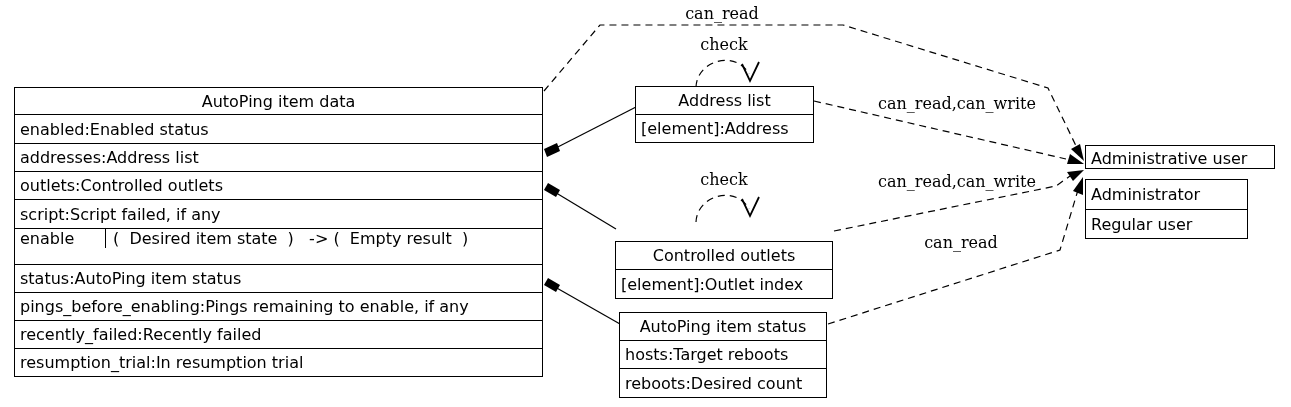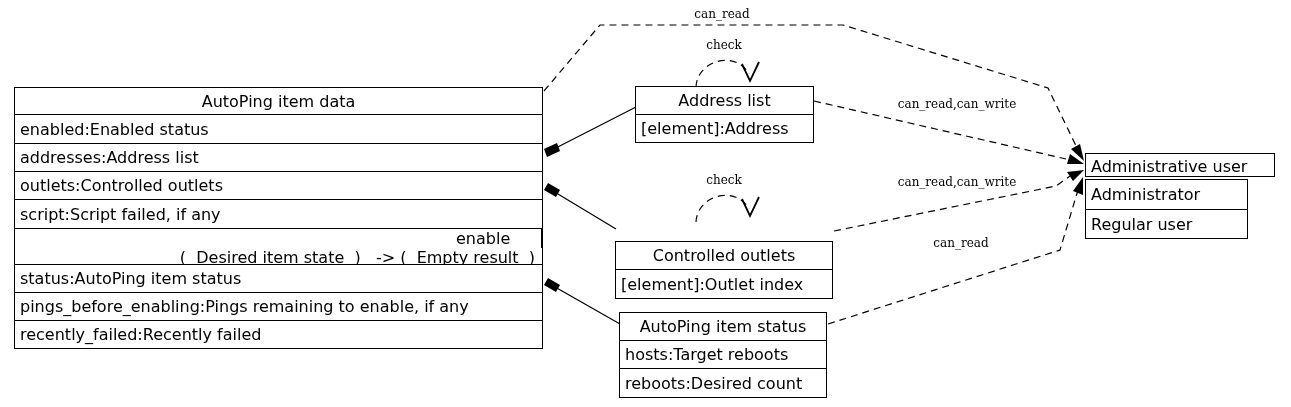--- a/index.html
+++ b/index.html
@@ -24,29 +24,29 @@
     display:flex;
     align-items:center;
     padding:0 5px;
     box-sizing:border-box;
     border-top:1px solid #000;
     white-space:nowrap;
     overflow:hidden;
   }
   .row.first{border-top:none;}
   .row.title{justify-content:center;padding:0 2px;}
-  .mrow{display:flex;align-items:flex-end;padding:0;flex-direction:column;}
+  .mrow{display:flex;align-items:flex-start;padding:0;}
   .mcell{display:flex;align-items:center;box-sizing:border-box;}
   .mcell.mname{width:91px;border-right:1px solid #000;padding:0 5px;flex:none;}
   .mcell.msig{flex:1;padding:0 7px;white-space:pre;}
   .elabel{
     position:absolute;
     z-index:3;
     font-family:"DejaVu Serif",serif;
-    font-size:12px;
+    font-size:16px;
     line-height:20px;
     color:#000;
     transform:translateX(-50%);
     white-space:nowrap;
   }
 </style>
 </head>
 <body>
 
 <div class="canvas">
@@ -92,39 +92,40 @@
     <div class="row" style="height:28px">addresses:Address list</div>
     <div class="row" style="height:28px">outlets:Controlled outlets</div>
     <div class="row" style="height:29px">script:Script failed, if any</div>
     <div class="row mrow" style="height:36px">
       <div class="mcell mname">enable</div>
       <div class="mcell msig">(  Desired item state  )   -&gt; (  Empty result  )</div>
     </div>
     <div class="row" style="height:28px">status:AutoPing item status</div>
     <div class="row" style="height:28px">pings_before_enabling:Pings remaining to enable, if any</div>
     <div class="row" style="height:28px">recently_failed:Recently failed</div>
+    <div class="row" style="height:28px">resumption_trial:In resumption trial</div>
   </div>
 
   <div class="node" style="left:635px;top:86px;width:179px;">
     <div class="row title first" style="height:27px">Address list</div>
     <div class="row" style="height:28px">[element]:Address</div>
   </div>
 
   <div class="node" style="left:615px;top:221px;width:218px;margin-top:20px;">
     <div class="row title first" style="height:27px">Controlled outlets</div>
     <div class="row" style="height:29px">[element]:Outlet index</div>
   </div>
 
   <div class="node" style="left:619px;top:312px;width:208px;">
     <div class="row title first" style="height:27px">AutoPing item status</div>
     <div class="row" style="height:28px">hosts:Target reboots</div>
     <div class="row" style="height:29px">reboots:Desired count</div>
   </div>
 
-  <div class="node" style="left:1085px;top:153px;width:190px;height:24px;">
+  <div class="node" style="left:1085px;top:145px;width:190px;height:24px;">
     <div class="row first" style="height:25px">Administrative user</div>
   </div>
   <div class="node" style="left:1085px;top:179px;width:163px;">
     <div class="row first" style="height:29px">Administrator</div>
     <div class="row" style="height:29px">Regular user</div>
   </div>
 
   <div class="elabel" style="left:722px;top:4px;">can_read</div>
   <div class="elabel" style="left:724px;top:35px;">check</div>
   <div class="elabel" style="left:724px;top:170px;">check</div>

